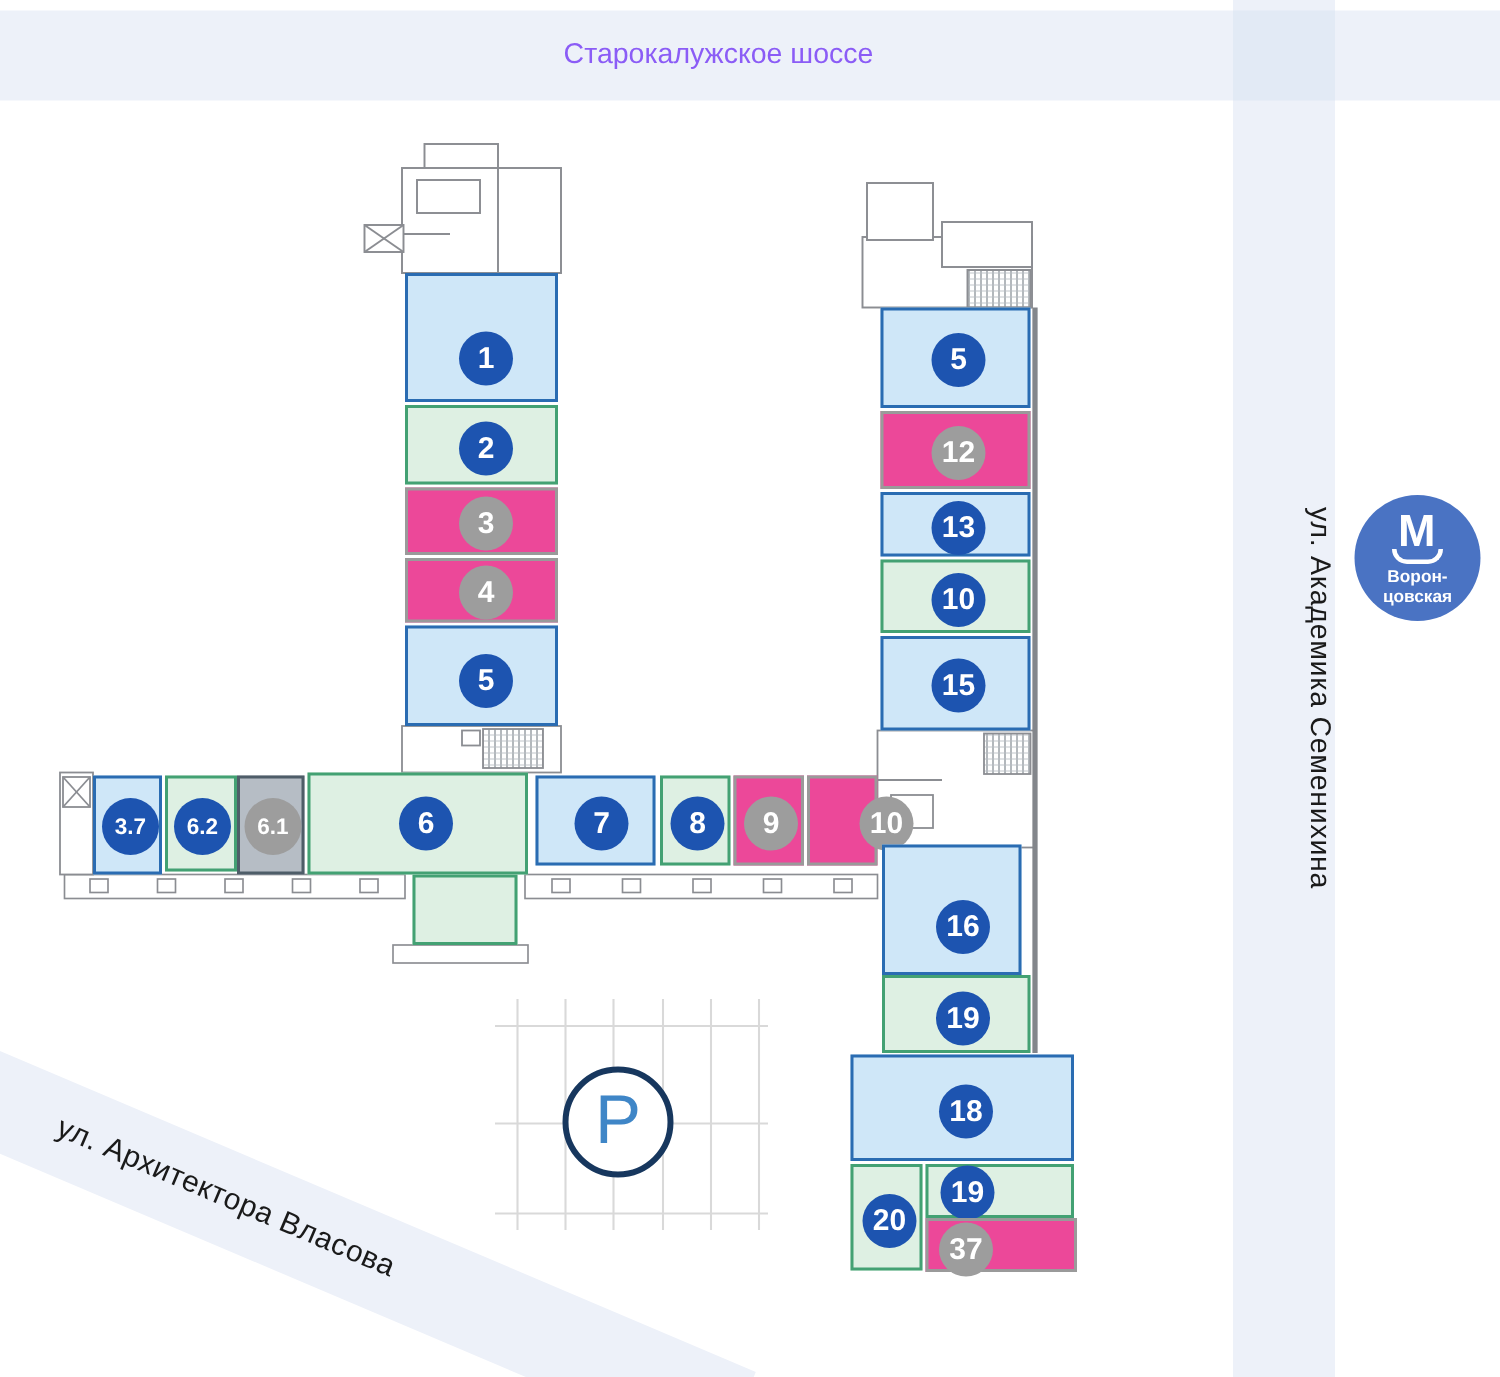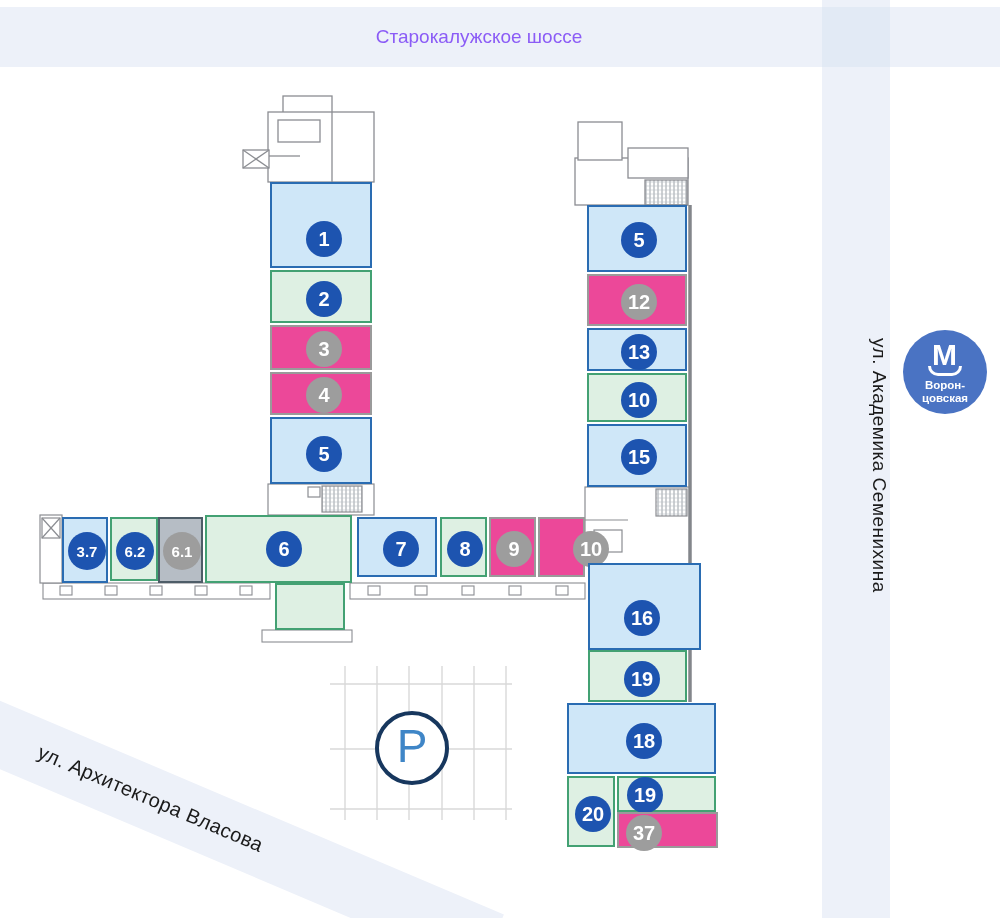--- a/index.html
+++ b/index.html
@@ -190,21 +190,21 @@
       </div>
       <div class="unit blue" style="left: 587px; top: 328px; width: 100px; height: 43px; text-align: center;">
         <div class="badge blue" style="left: 32px; top: 4px;">13</div>
       </div>
       <div class="unit green" style="left: 587px; top: 373px; width: 100px; height: 49px;">
         <div class="badge blue" style="left: 32px; top: 7px;">10</div>
       </div>
       <div class="unit blue" style="left: 587px; top: 424px; width: 100px; height: 63px;">
         <div class="badge blue" style="left: 32px; top: 13px;">15</div>
       </div>
-      <div class="unit blue" style="left: 588px; top: 563px; width: 113px; height: 87px;">
+      <div class="unit blue" style="left: 588px; top: 563px; width: 93px; height: 87px;">
         <div class="badge blue" style="left: 34px; top: 35px;">16</div>
       </div>
       <div class="unit green" style="left: 588px; top: 650px; width: 99px; height: 52px;">
         <div class="badge blue" style="left: 34px; top: 9px;">19</div>
       </div>
       <div class="unit blue" style="left: 567px; top: 703px; width: 149px; height: 71px; padding-left: 12px;">
         <div class="badge blue" style="left: 57px; top: 18px;">18</div>
       </div>
       <div class="unit green" style="left: 617px; top: 776px; width: 99px; height: 36px;">
         <div class="badge blue" style="left: 8px; top: -1px; text-align: right;">19</div>

